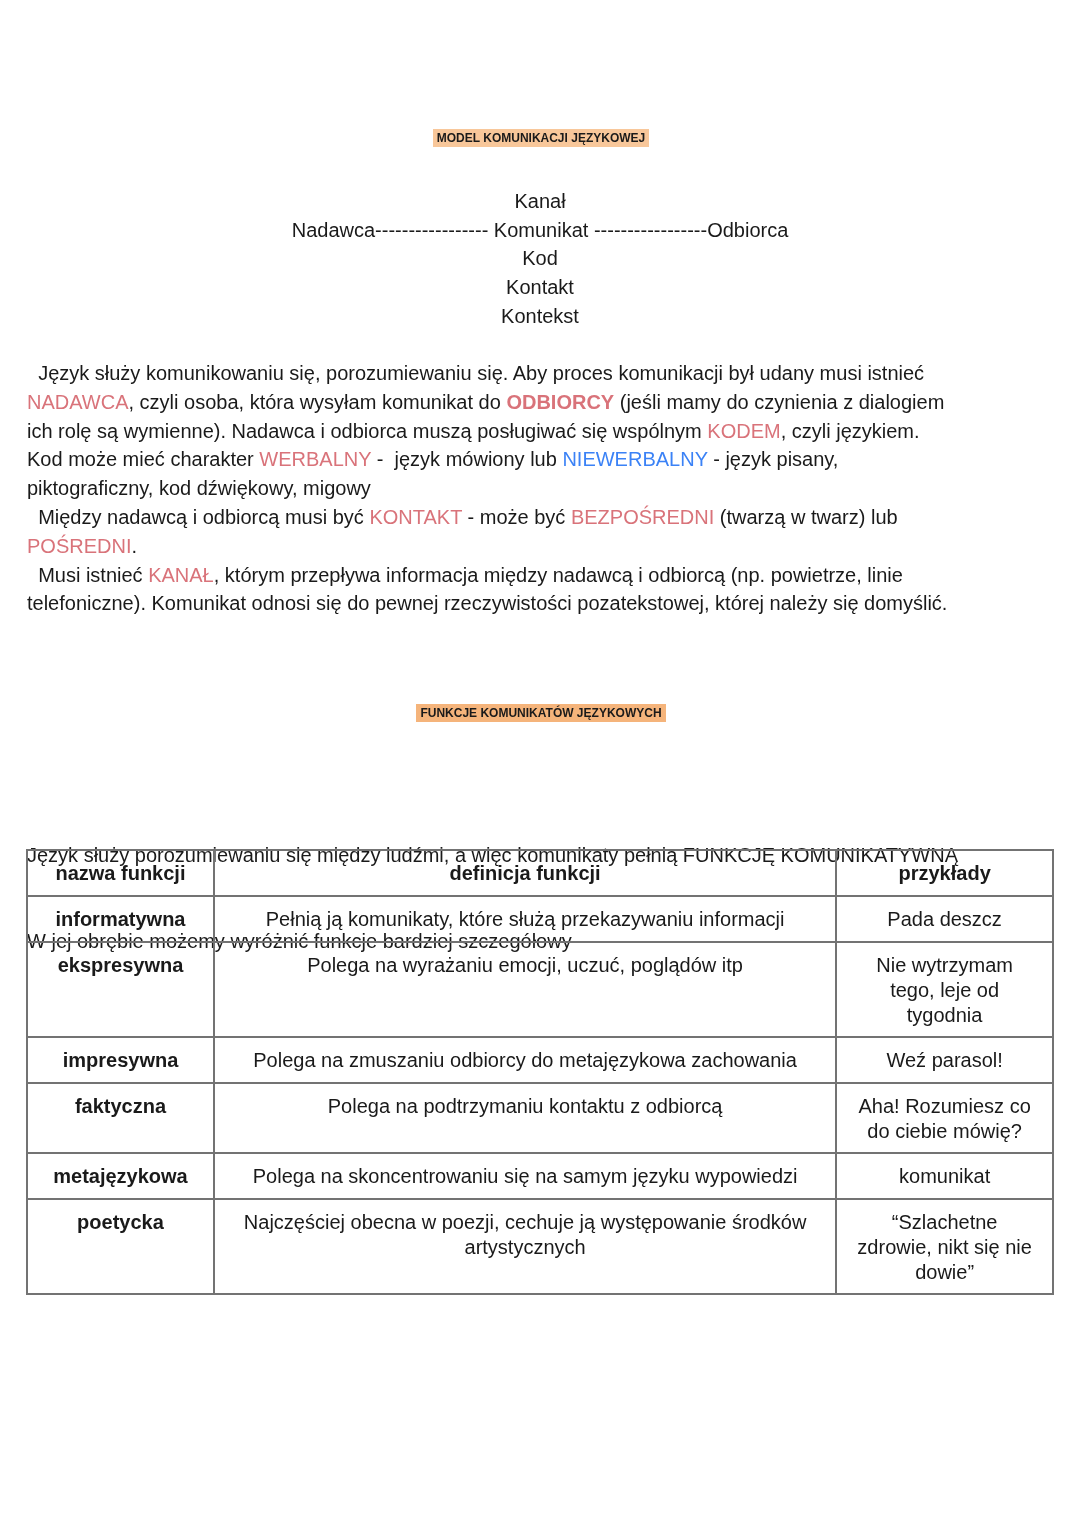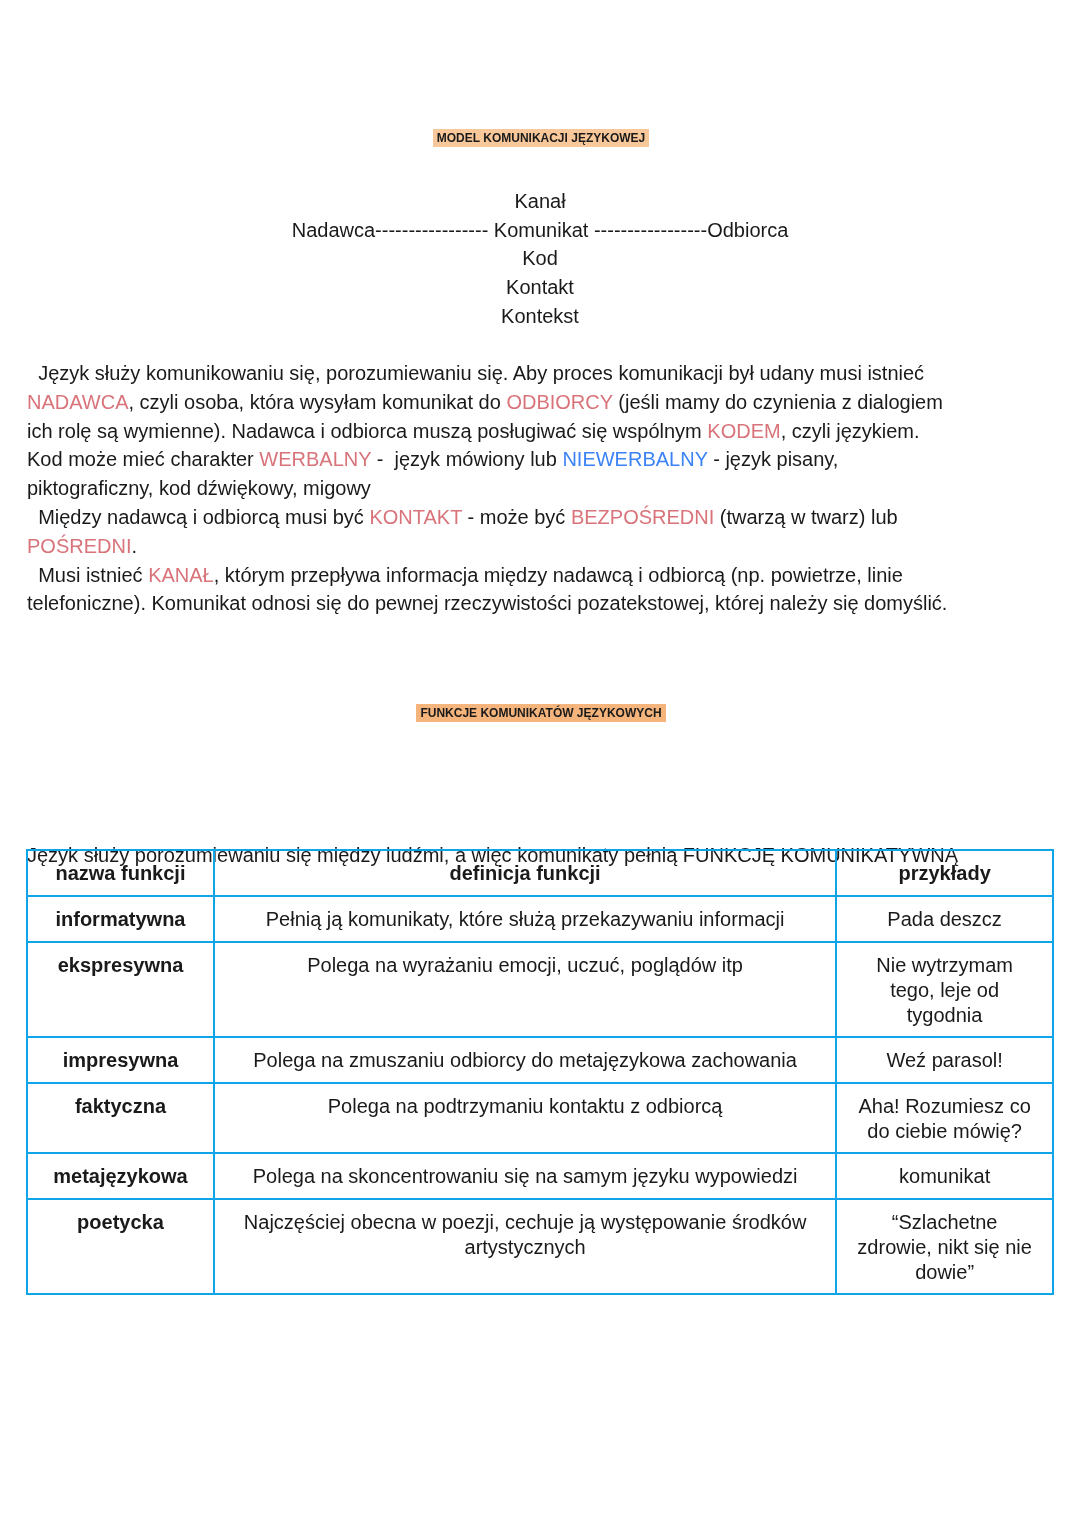--- a/index.html
+++ b/index.html
@@ -28,21 +28,21 @@
   }
   #p1 { top: 359px; }
   .red { color: #d9737a; }
   #p2 { top: 784px; line-height: 28.5px; }
 
   table.fn {
     position: absolute; left: 26px; top: 849px; width: 1028px;
     border-collapse: collapse; font-size: 20px;
   }
   table.fn td, table.fn th {
-    border: 2px solid #0ea5e9; vertical-align: top; text-align: center;
+    border: 2px solid #737373; vertical-align: top; text-align: center;
     padding: 10px 20px 6px; line-height: 25px;
   }
   table.fn th { font-weight: bold; }
   table.fn td.name { font-weight: bold; }
   col.c1 { width: 187px; }
   col.c2 { width: 624px; }
   col.c3 { width: 217px; }
   tr.h46 td, tr.h46 th { height: 28px; }
   tr.h95 td { height: 77px; }
   tr.h70 td { height: 52px; }
@@ -56,35 +56,36 @@
 
 <div class="model">
   <span class="row">Kanał</span>
   <span class="row">Nadawca----------------- Komunikat -----------------Odbiorca</span>
   <span class="row">Kod</span>
   <span class="row">Kontakt</span>
   <span class="row">Kontekst</span>
 </div>
 
 <div class="para" id="p1"><span>  Język służy komunikowaniu się, porozumiewaniu się. Aby proces komunikacji był udany musi istnieć
-</span><span class="red" style="color: rgb(217, 115, 122);">NADAWCA</span><span>, czyli osoba, która wysyłam komunikat do </span><span class="red" style="color: rgb(217, 115, 122);">ODBIORCY</span><span> (jeśli mamy do czynienia z dialogiem
+</span><span class="red" style="color: rgb(217, 115, 122);">NADAWCA</span><span>, czyli osoba, która wysyłam komunikat do </span><span class="red" style="color: rgb(217, 115, 122); font-weight: bold;">ODBIORCY</span><span> (jeśli mamy do czynienia z dialogiem
 ich rolę są wymienne). Nadawca i odbiorca muszą posługiwać się wspólnym </span><span class="red" style="color: rgb(217, 115, 122);">KODEM</span><span>, czyli językiem.
 Kod może mieć charakter </span><span class="red" style="color: rgb(217, 115, 122);">WERBALNY</span><span> -  język mówiony lub </span><span class="red" style="color: #3b82f6;">NIEWERBALNY</span><span> - język pisany,
 piktograficzny, kod dźwiękowy, migowy
   Między nadawcą i odbiorcą musi być </span><span class="red" style="color: rgb(217, 115, 122);">KONTAKT</span><span> - może być </span><span class="red" style="color: rgb(217, 115, 122);">BEZPOŚREDNI</span><span> (twarzą w twarz) lub
 </span><span class="red" style="color: rgb(217, 115, 122);">POŚREDNI</span><span>.
   Musi istnieć </span><span class="red" style="color: rgb(217, 115, 122);">KANAŁ</span><span>, którym przepływa informacja między nadawcą i odbiorcą (np. powietrze, linie
 telefoniczne). Komunikat odnosi się do pewnej rzeczywistości pozatekstowej, której należy się domyślić.</span></div>
 
 <div class="heading" id="h2">
   <span>FUNKCJE KOMUNIKATÓW JĘZYKOWYCH</span>
 </div>
 
 <div class="para" id="p2">
   <div>Język służy porozumiewaniu się między ludźmi, a więc komunikaty pełnią FUNKCJĘ KOMUNIKATYWNĄ</div>
+  <div>W jej obrębie możemy wyróżnić funkcje bardziej szczegółowy</div>
 </div>
 
 <table class="fn">
   <colgroup>
       <col class="c1">
       <col class="c2">
       <col class="c3">
     </colgroup>
   <thead>
     <tr class="h46">

